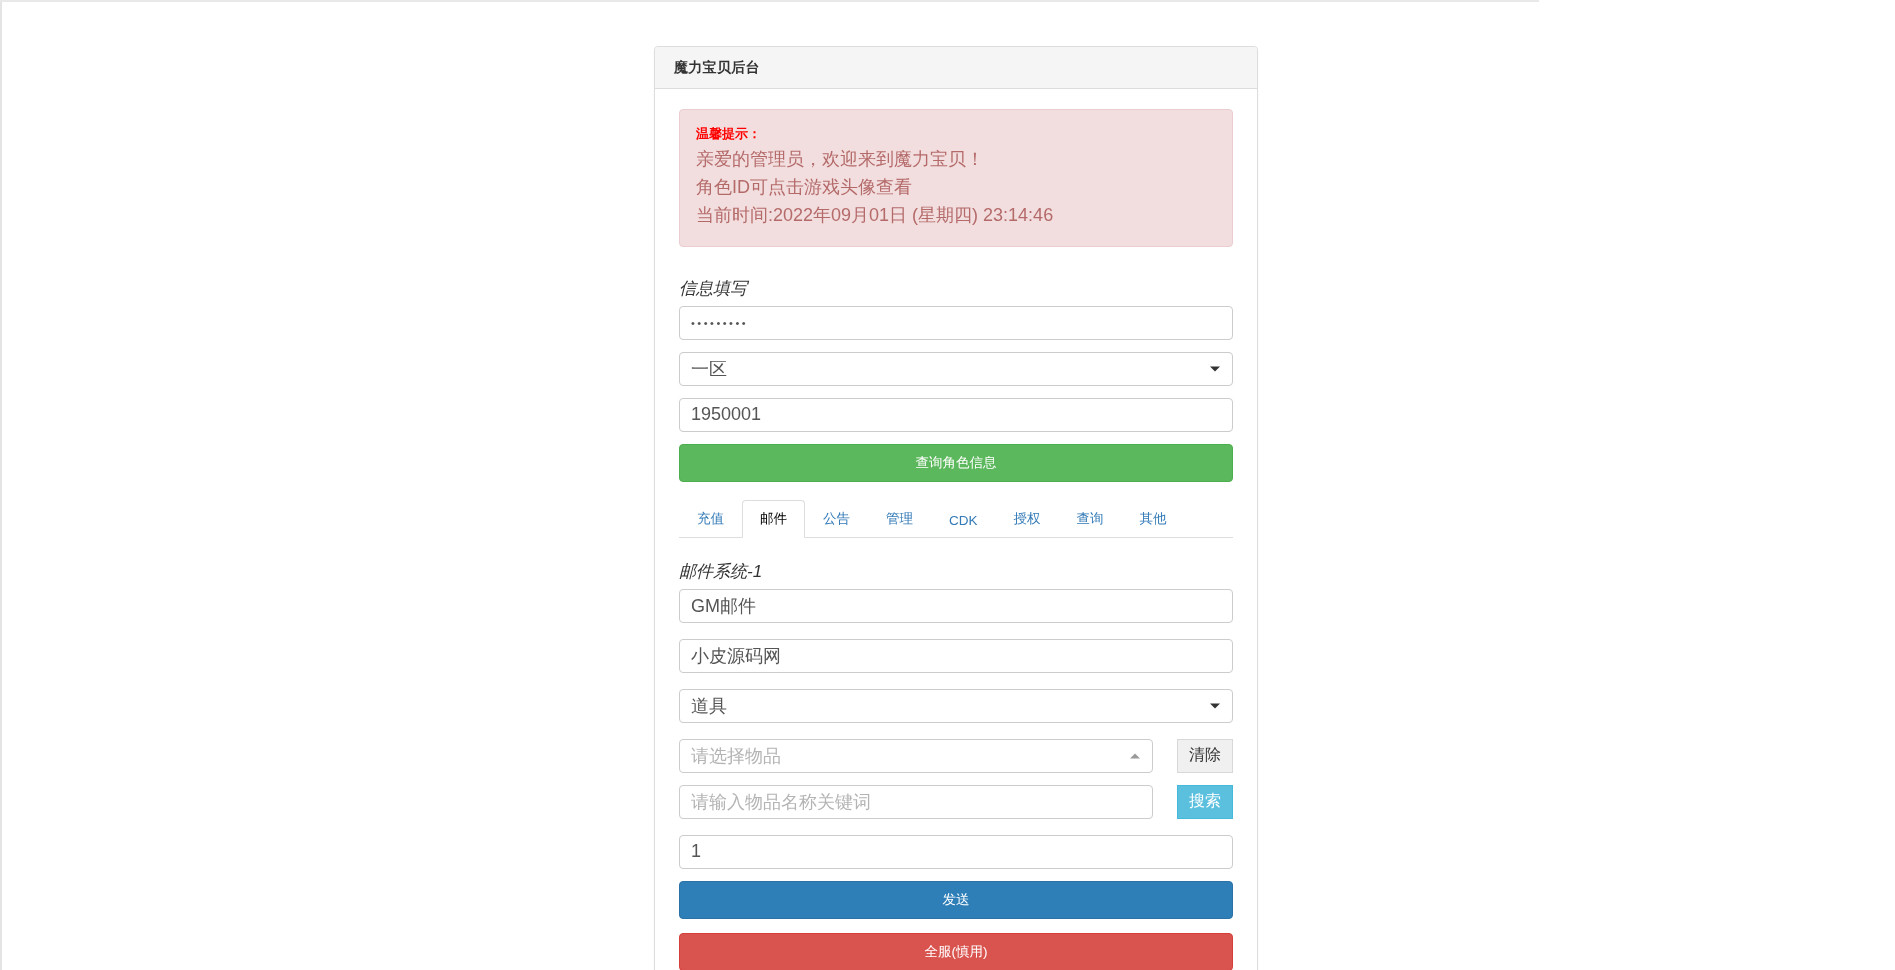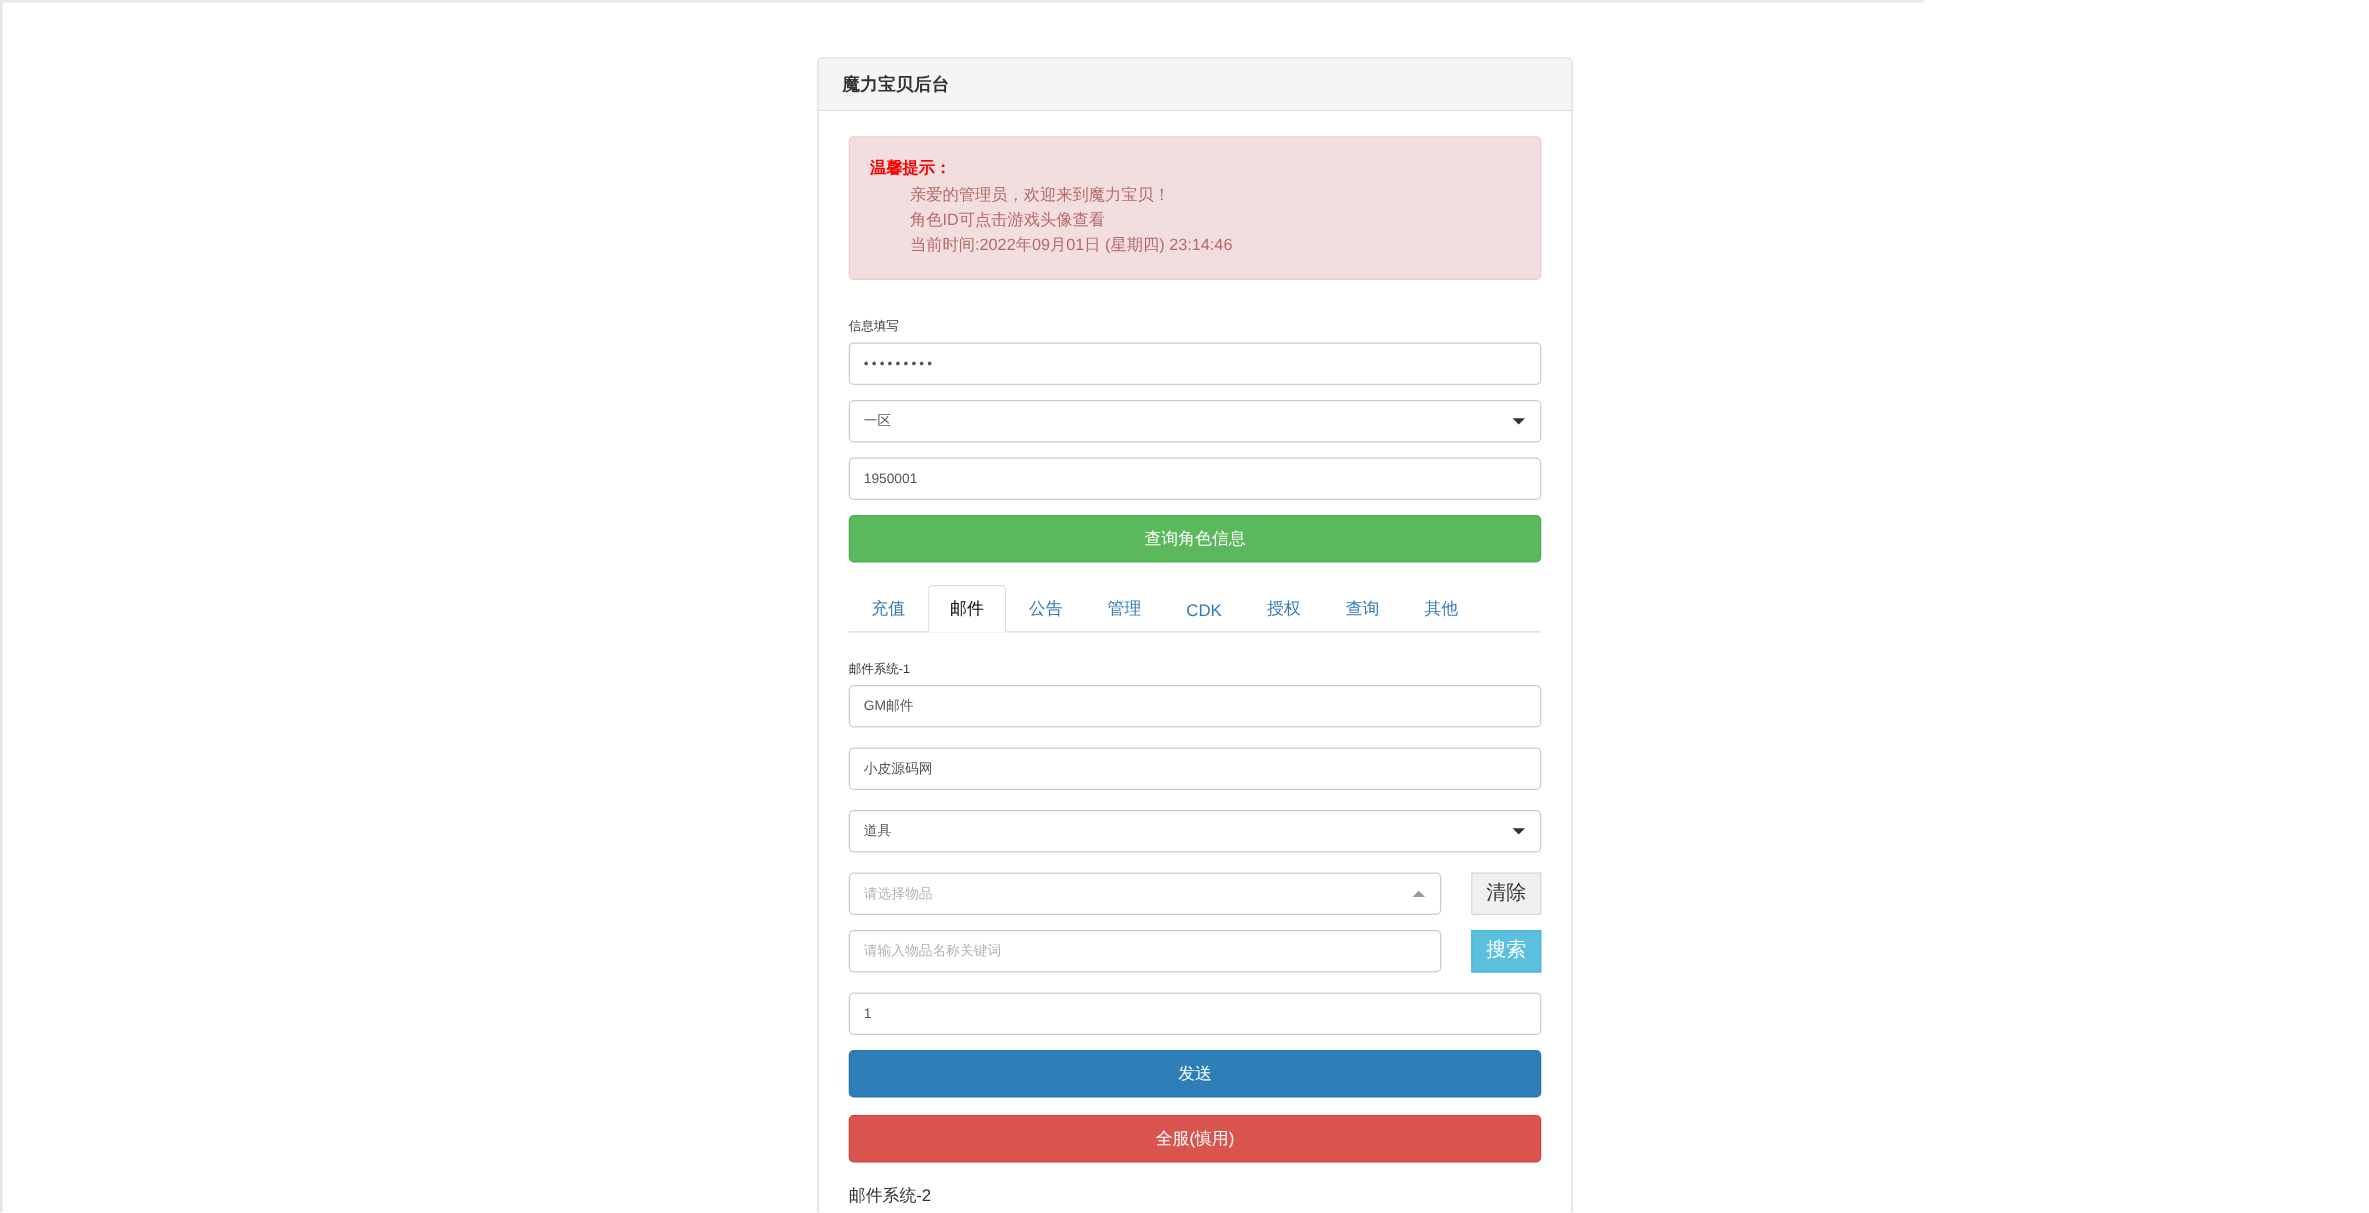--- a/index.html
+++ b/index.html
@@ -74,38 +74,38 @@
     line-height: 1.55;
   }
   .alert-title {
     color: #ff0000;
     font-weight: bold;
     font-size: 13px;
     margin-bottom: 2px;
   }
   .alert-line {
     color: #b56a6a;
-    font-size: 13px;
-    margin-left: 32px;
+    font-size: 18px;
   }
 
   
   .field-label {
-    font-size: 10px;
+    font-size: 17px;
     color: #333333;
     margin-bottom: 6px;
     display: block;
+    font-style: italic;
   }
   .control {
     width: 100%;
     height: 34px;
     border: 1px solid #cccccc;
     border-radius: 4px;
     background: #ffffff;
-    font-size: 11px;
+    font-size: 18px;
     color: #555555;
     padding: 0 11px;
     display: flex;
     align-items: center;
     margin-bottom: 12px;
     font-family: inherit;
     outline: none;
   }
   .control.dots {
     letter-spacing: 2.5px;

